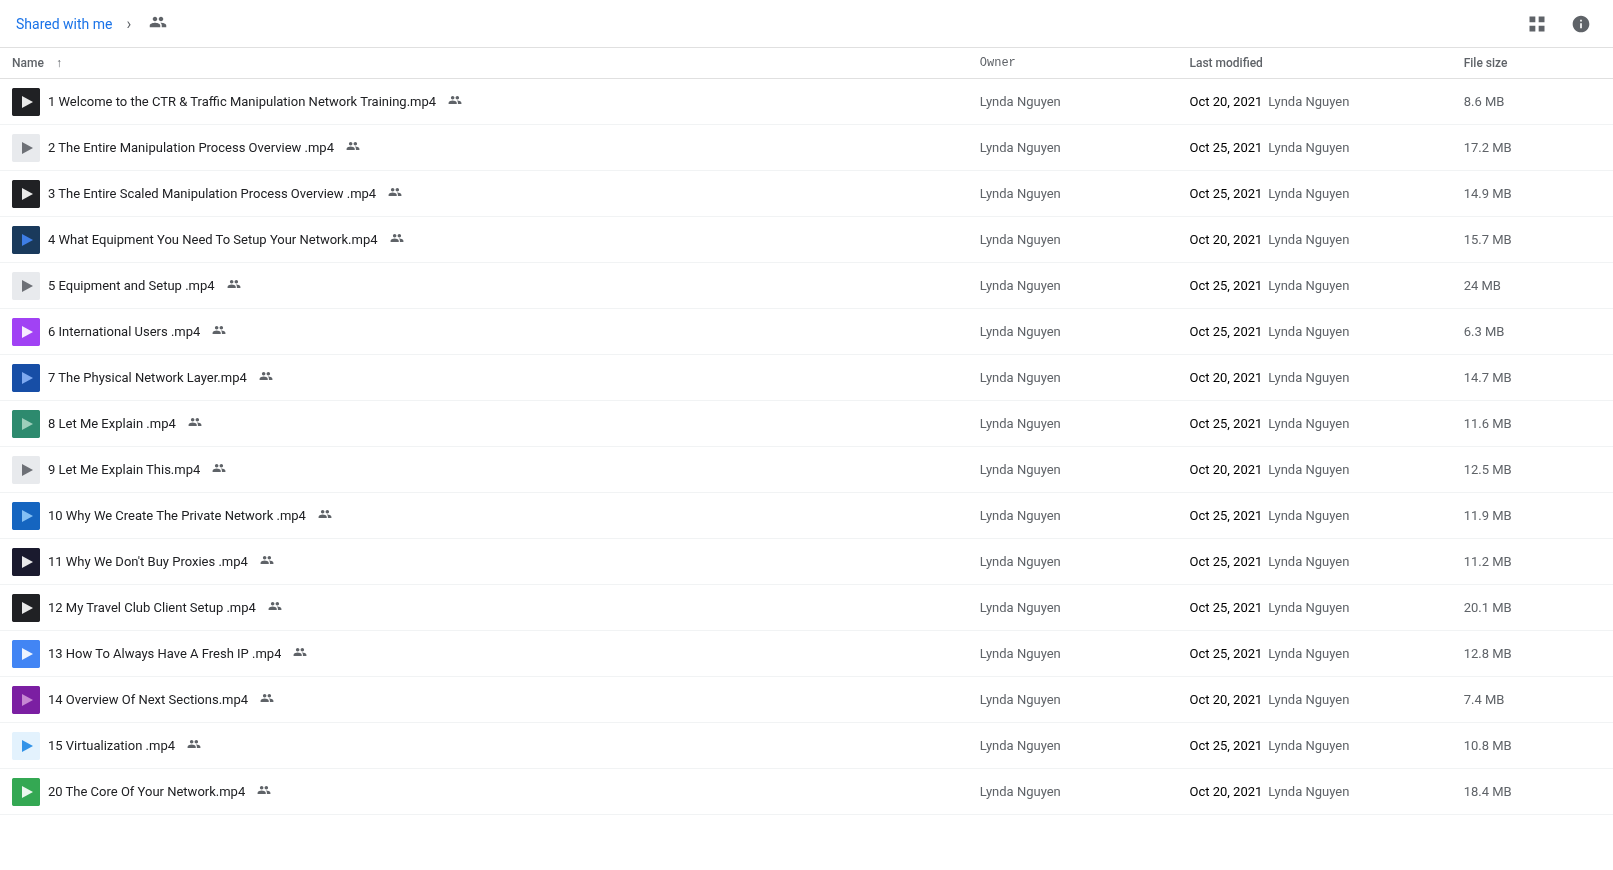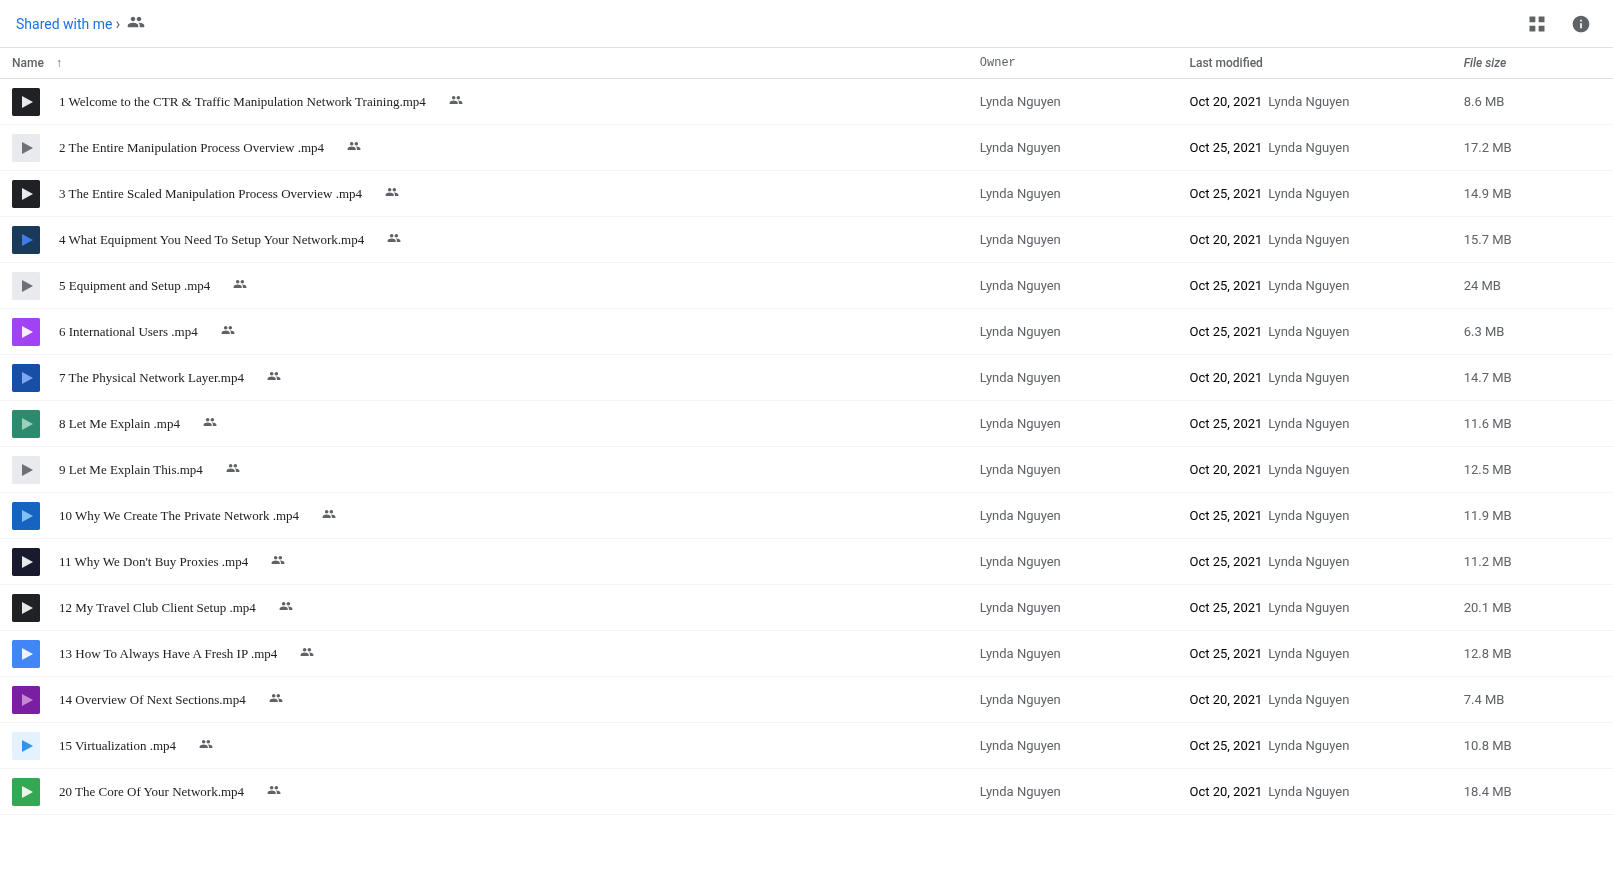--- a/index.html
+++ b/index.html
@@ -14,21 +14,21 @@
       display: flex;
       align-items: center;
       padding: 8px 16px;
       height: 48px;
       border-bottom: 1px solid #e0e0e0;
     }
     .breadcrumb {
       display: flex;
       align-items: center;
       flex: 1;
-      gap: 3px;
+      gap: 14px;
     }
     .breadcrumb-shared {
       color: #1a73e8;
       font-size: 14px;
       cursor: pointer;
     }
     .breadcrumb-chevron {
       color: #5f6368;
       font-size: 16px;
     }
@@ -78,21 +78,21 @@
       padding: 8px 12px;
       font-size: 12px;
       font-weight: 500;
       color: #5f6368;
       text-align: left;
       white-space: nowrap;
     }
     .col-name { width: 60%; }
     .col-owner { width: 13%; font-family: Liberation Mono, monospace; }
     .col-modified { width: 17%; }
-    .col-size { width: 10%; font-style: italic; }
+    .col-size { width: 10%; }
 
     .th-name-inner {
       display: flex;
       align-items: center;
       gap: 12px;
       cursor: pointer;
     }
     .sort-arrow { font-size: 12px; color: #5f6368; }
 
     .file-table tbody tr {
@@ -100,22 +100,21 @@
       height: 46px;
     }
 
     .file-table td {
       padding: 6px 12px;
       vertical-align: middle;
     }
     .cell-name {
       display: flex;
       align-items: center;
-      gap: 19px;
-      font-family: Liberation Serif, serif;
+      gap: 8px;
     }
     .file-icon {
       width: 28px;
       height: 28px;
       flex-shrink: 0;
       border-radius: 2px;
       display: flex;
       align-items: center;
       justify-content: center;
       font-size: 14px;

